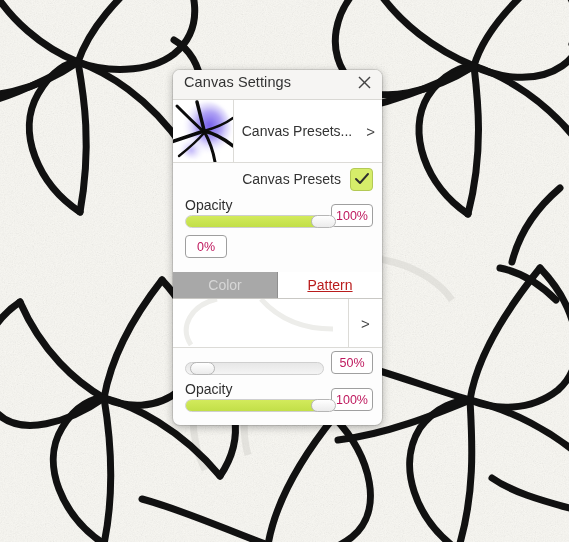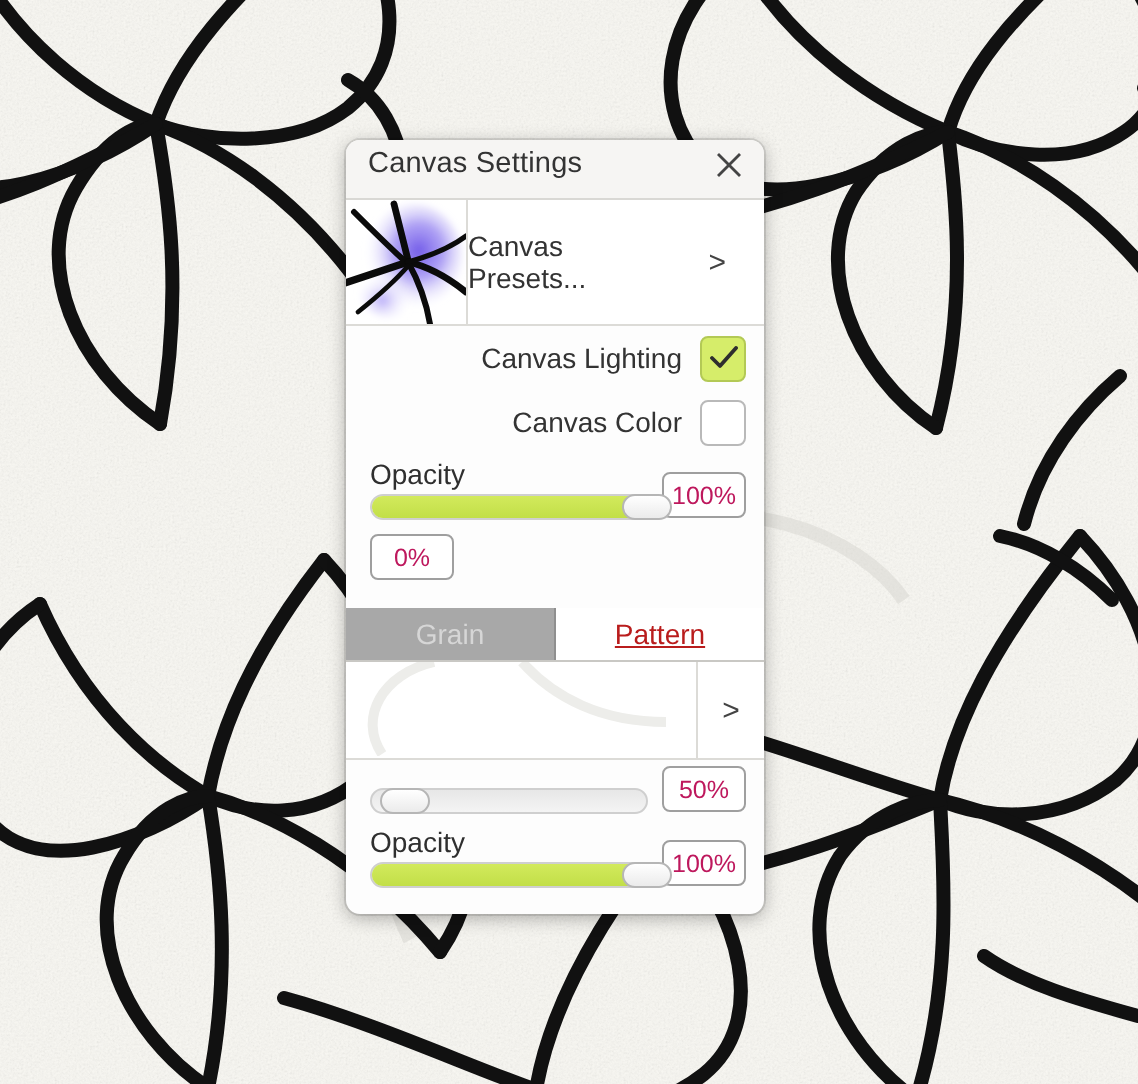--- a/index.html
+++ b/index.html
@@ -81,21 +81,21 @@
     overflow: hidden;
     background: #fff;
     flex: none;
   }
   .preset-thumb svg { display:block; width:60px; height:62px; }
   .presets-label-wrap {
     flex: 1;
     display: flex;
     align-items: center;
     justify-content: flex-end;
-    padding-right: 19px;
+    padding-right: 7px;
   }
   .presets-label {
     font-size: 14px;
     color: #333;
   }
   .chev {
     margin-left: 14px;
     font-size: 15px;
     color: #444;
     line-height: 1;
@@ -393,53 +393,49 @@
           </g>
         </svg>
       </div>
       <div class="presets-label-wrap">
         <span class="presets-label">Canvas Presets...</span>
         <span class="chev">&gt;</span>
       </div>
     </div>
 
     <div class="row-label-right">
-      <span class="lbl">Canvas Lighting</span>
+      <span class="lbl">Canvas Presets</span>
       <div class="checkbox">
         <svg width="14" height="12" viewBox="0 0 14 12">
           <polyline points="1,6 5,10 13,1" fill="none" stroke="#2e2e2e" stroke-width="1.9" stroke-linecap="round" stroke-linejoin="round"></polyline>
         </svg>
       </div>
     </div>
 
-    <div class="row-label-right">
-      <span class="lbl">Canvas Color</span>
-      <div class="colorbox"></div>
-    </div>
 
     <div class="slider-group">
       <div class="slider-col">
         <div class="slider-label">Opacity</div>
         <div class="track">
           <div class="fill full" style="width:100%;"></div>
           <div class="knob" style="left:100%;"></div>
         </div>
       </div>
       <div class="value-box">100%</div>
     </div>
 
     <div class="slider-group">
       <div class="value-box">0%</div>
     </div>
 
     <div class="pad-bottom"></div>
 
     <div class="tabs">
       <div class="tab inactive">
-        <span>Grain</span>
+        <span>Color</span>
       </div>
       <div class="tab active">
         <span>Pattern</span>
       </div>
     </div>
 
     <div class="pattern-row">
       <div class="pattern-preview">
         <svg width="175" height="47" viewBox="0 0 175 47">
           <rect width="175" height="47" fill="#ffffff"></rect>

